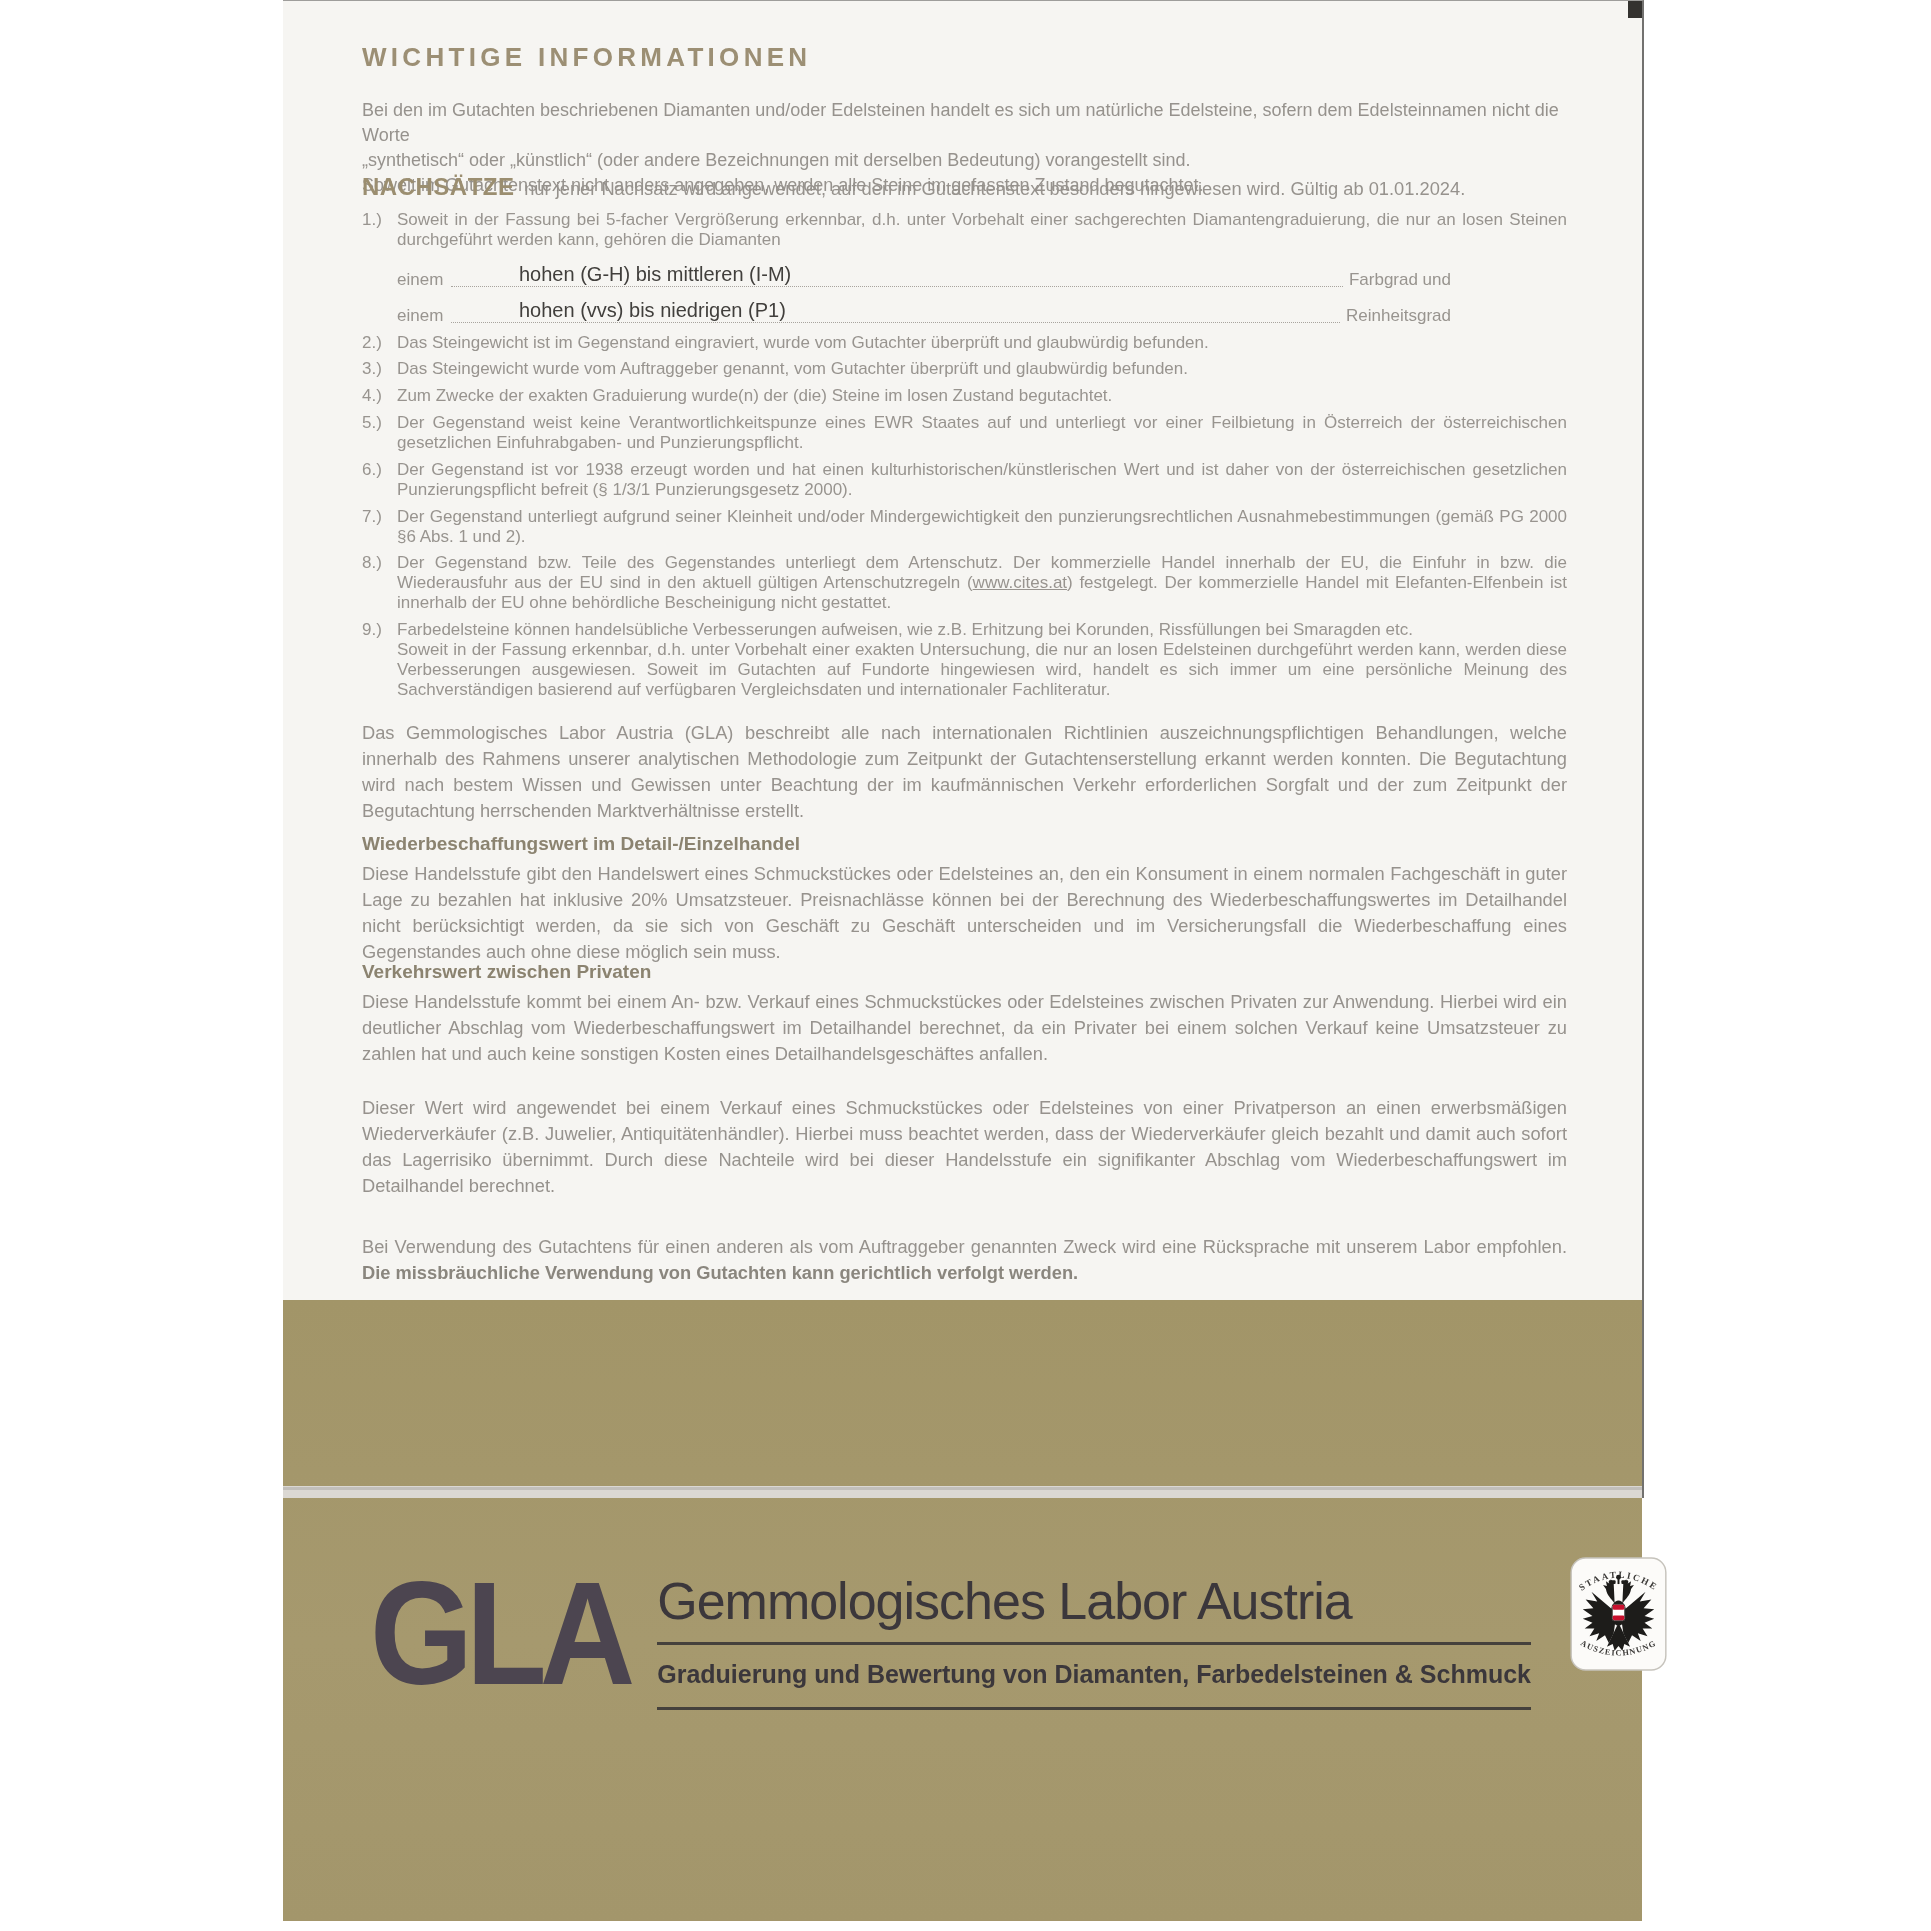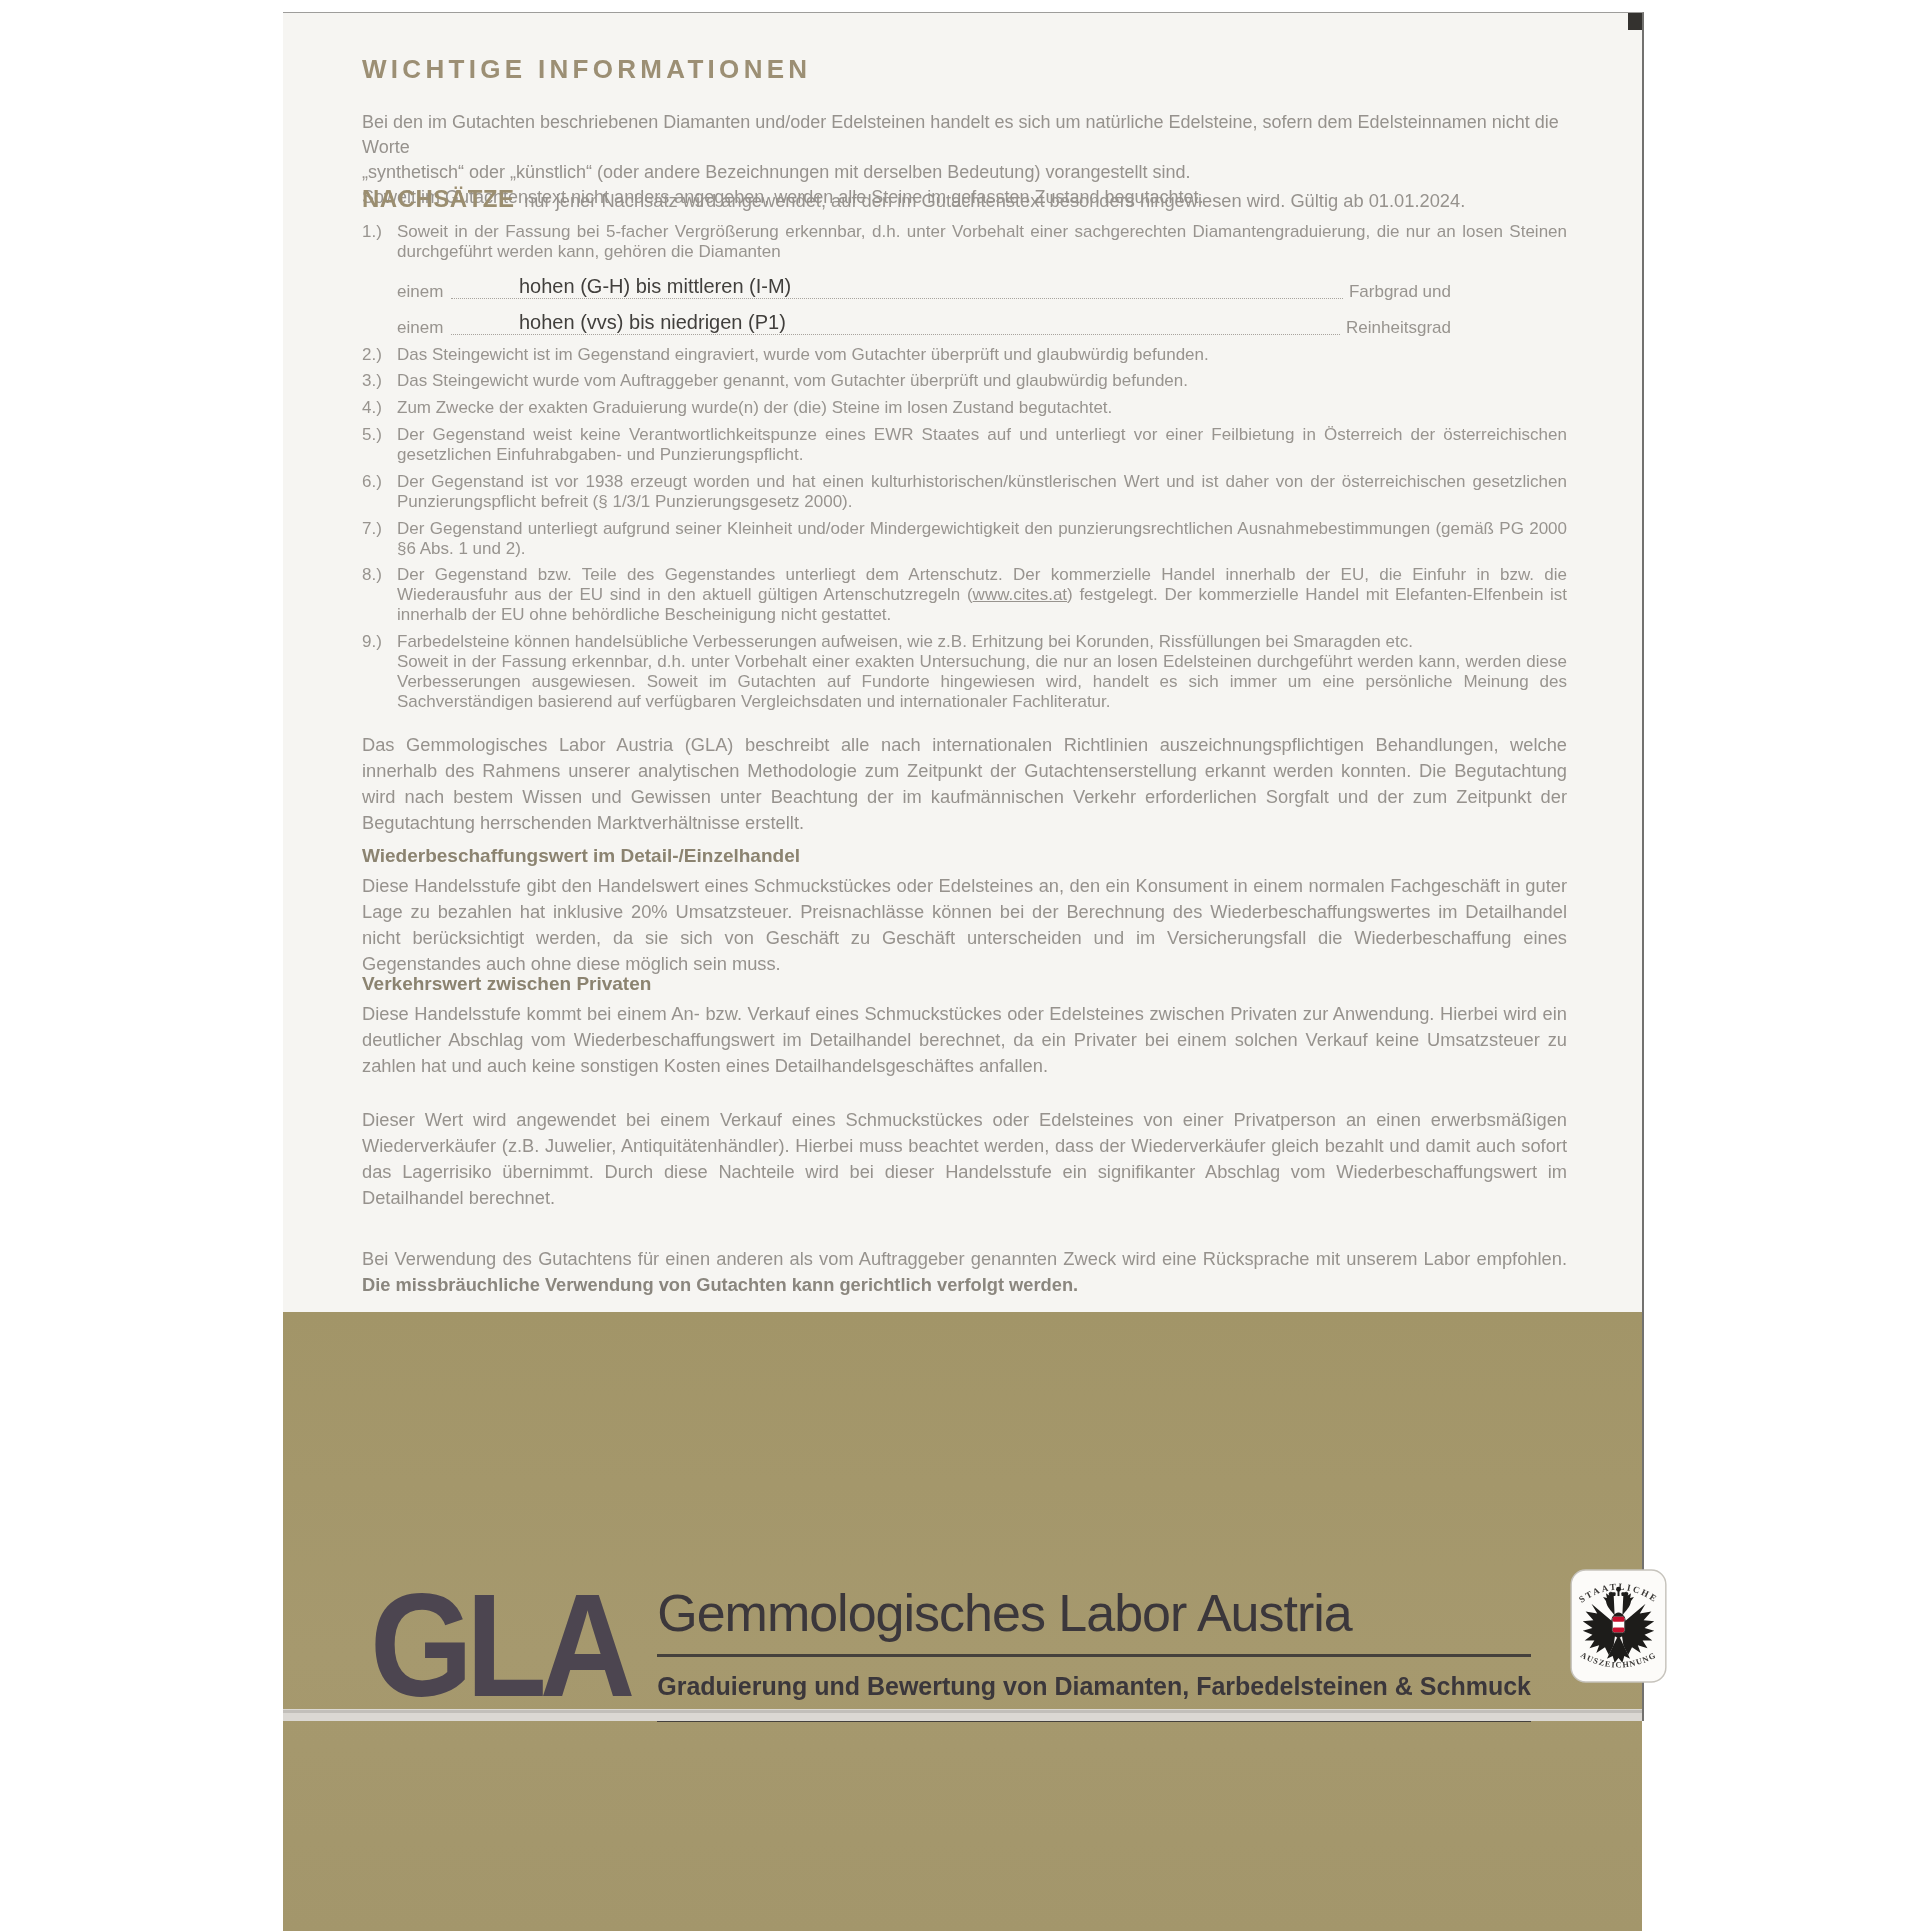--- a/index.html
+++ b/index.html
@@ -1,17 +1,17 @@
 <!DOCTYPE html>
 <html><head>
 <meta charset="utf-8">
 <style>
   html,body{margin:0;padding:0;background:#ffffff;}
   body{width:1931px;height:1931px;position:relative;font-family:"Liberation Sans",sans-serif;overflow:hidden;}
-  .page{position:absolute;left:283px;top:12px;width:1361px;height:1709px;background:#f6f5f2;
+  .page{position:absolute;left:283px;top:0;width:1361px;height:1498px;background:#f6f5f2;
         border-top:1.9px solid #9e9d9b;border-right:2.9px solid #72716f;box-sizing:border-box;}
   .corner-shadow{position:absolute;top:0;right:0;width:14.5px;height:17.4px;background:#34322f;}
   .bottom-edge{position:absolute;bottom:0;left:0;right:0;height:11.6px;background:#dbd8d3;}
   .bottom-edge-line{position:absolute;bottom:7.7px;left:0;right:0;height:2.9px;background:#c2bfba;}
   .content{position:absolute;left:79px;right:75px;top:0;bottom:0;}
   .abs{position:absolute;left:0;right:0;}
 
   .doc-title{font-size:26px;font-weight:bold;letter-spacing:4.3px;color:#9c8f74;}
   .intro{font-size:18px;line-height:25px;color:#96928d;}
   .nach-label{font-size:24px;font-weight:bold;color:#9b8e70;letter-spacing:0.5px;margin-right:9.7px;}

